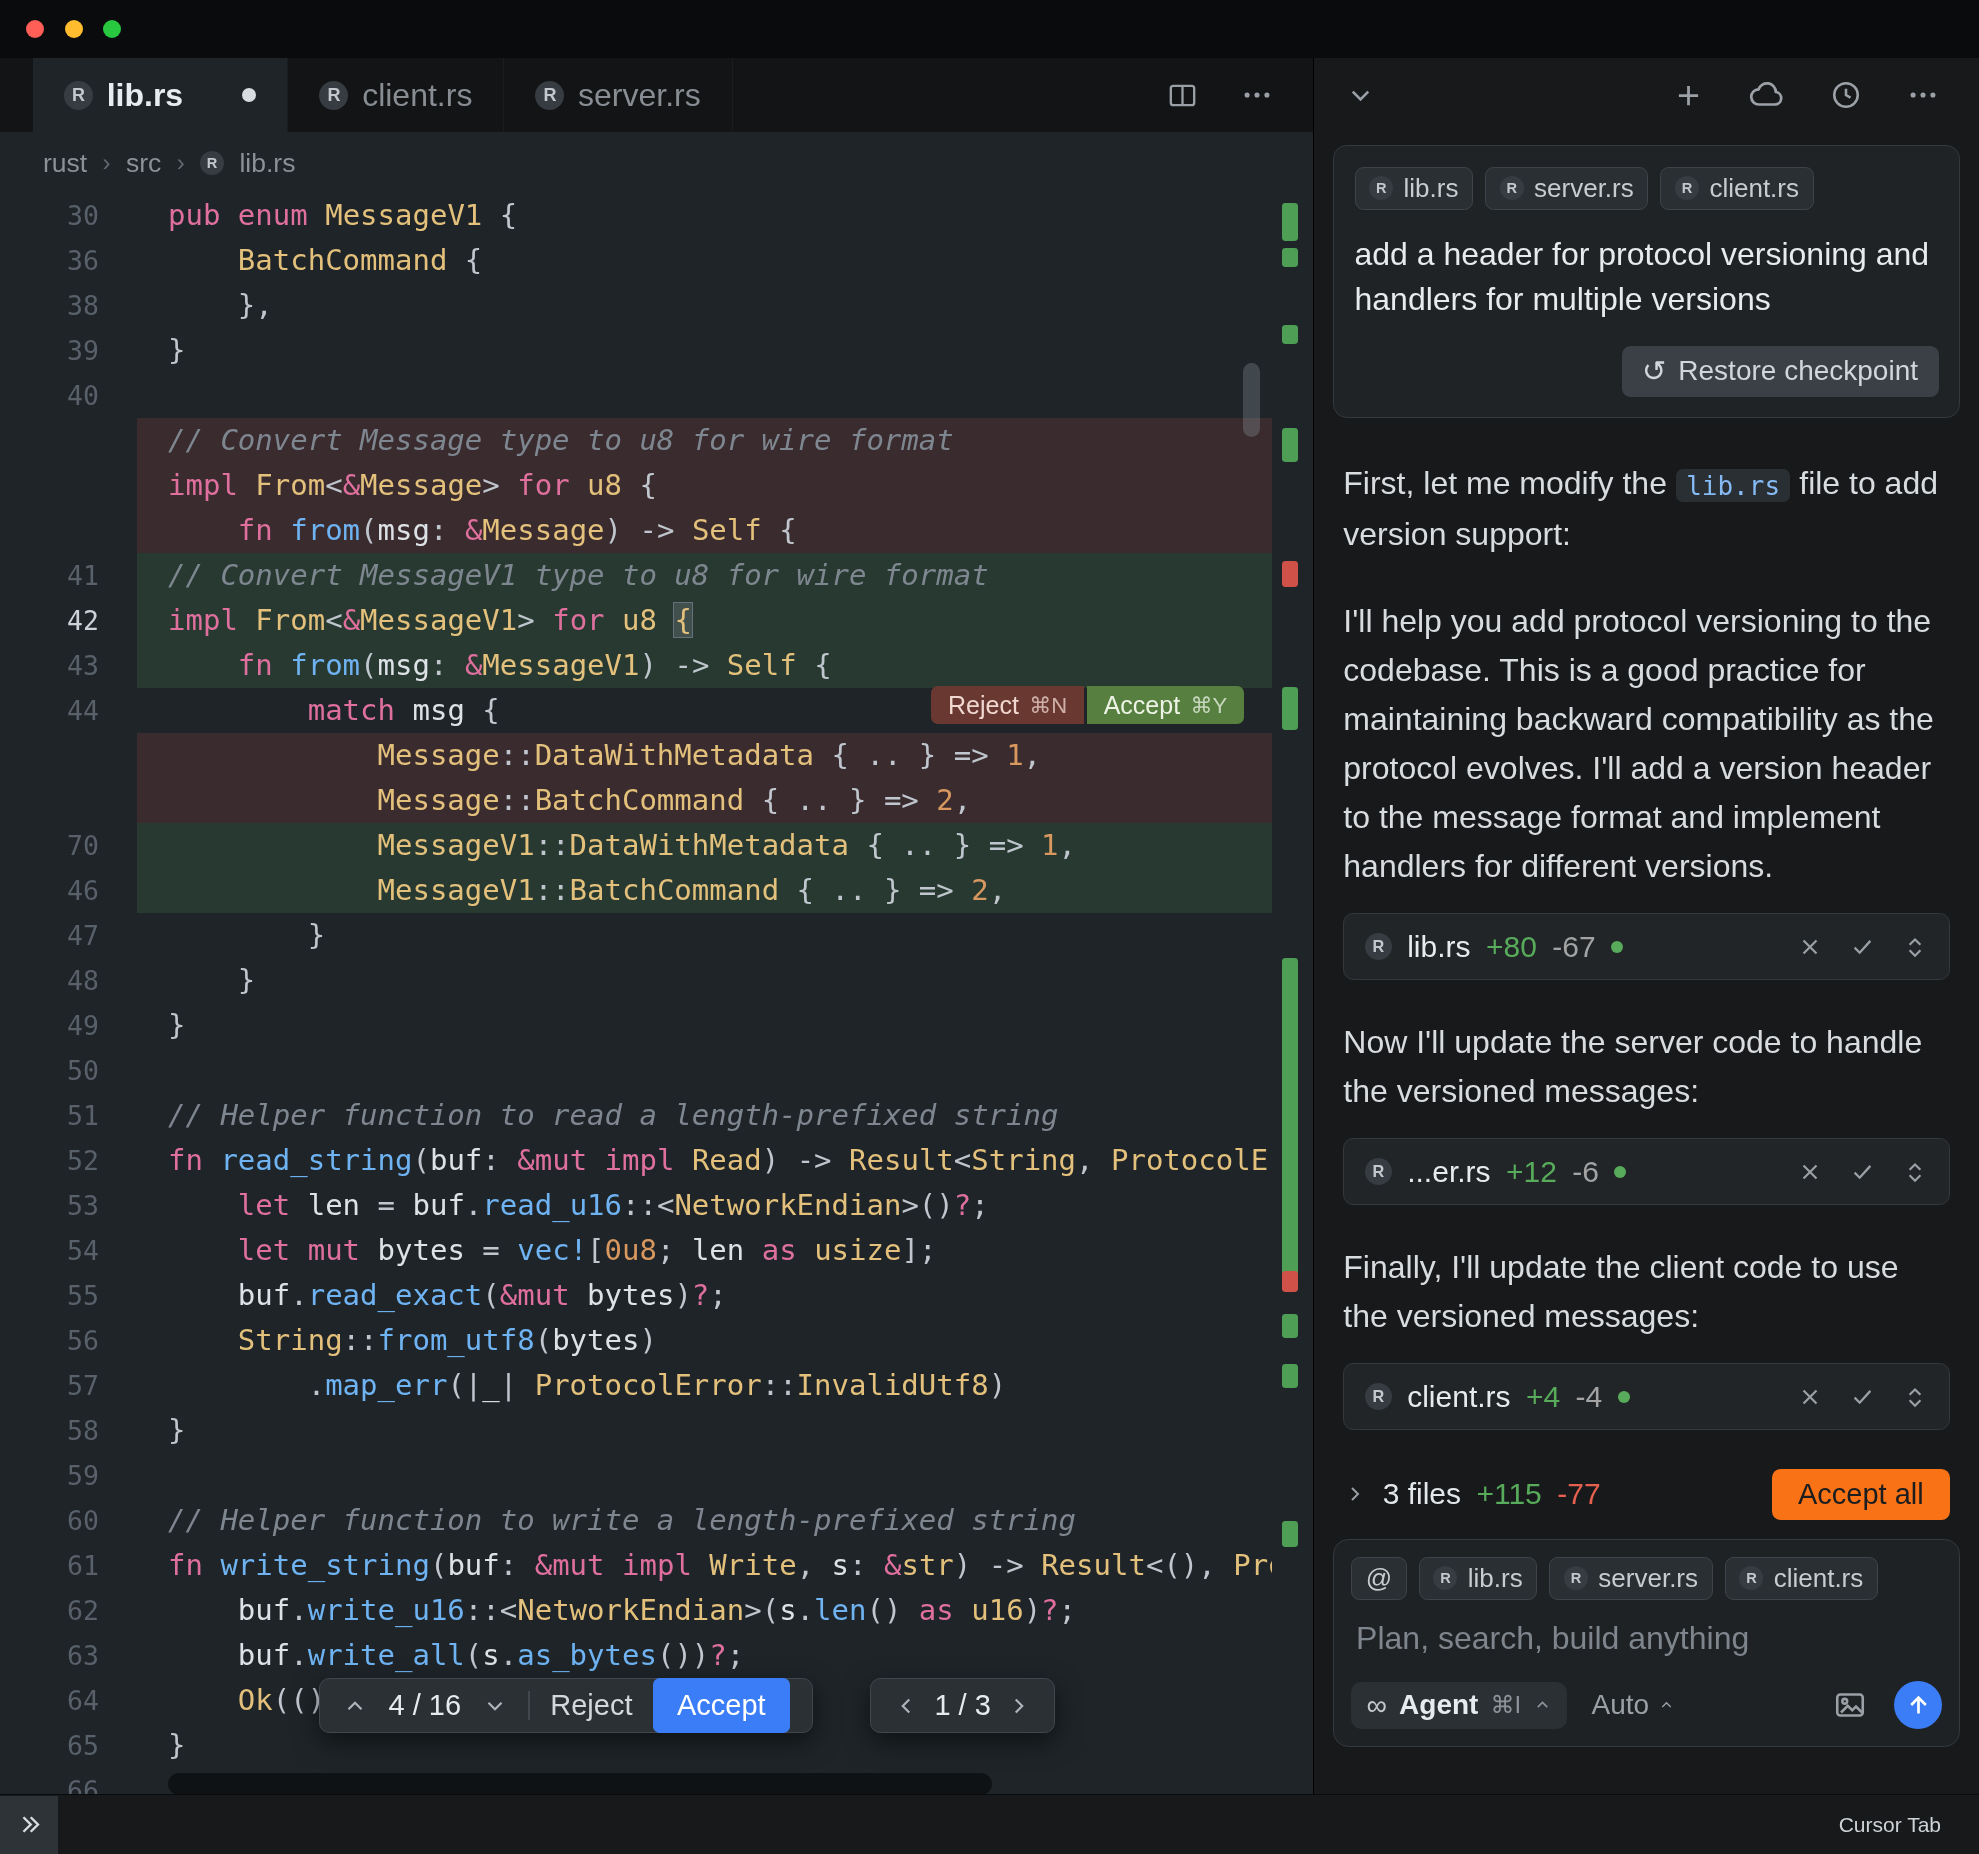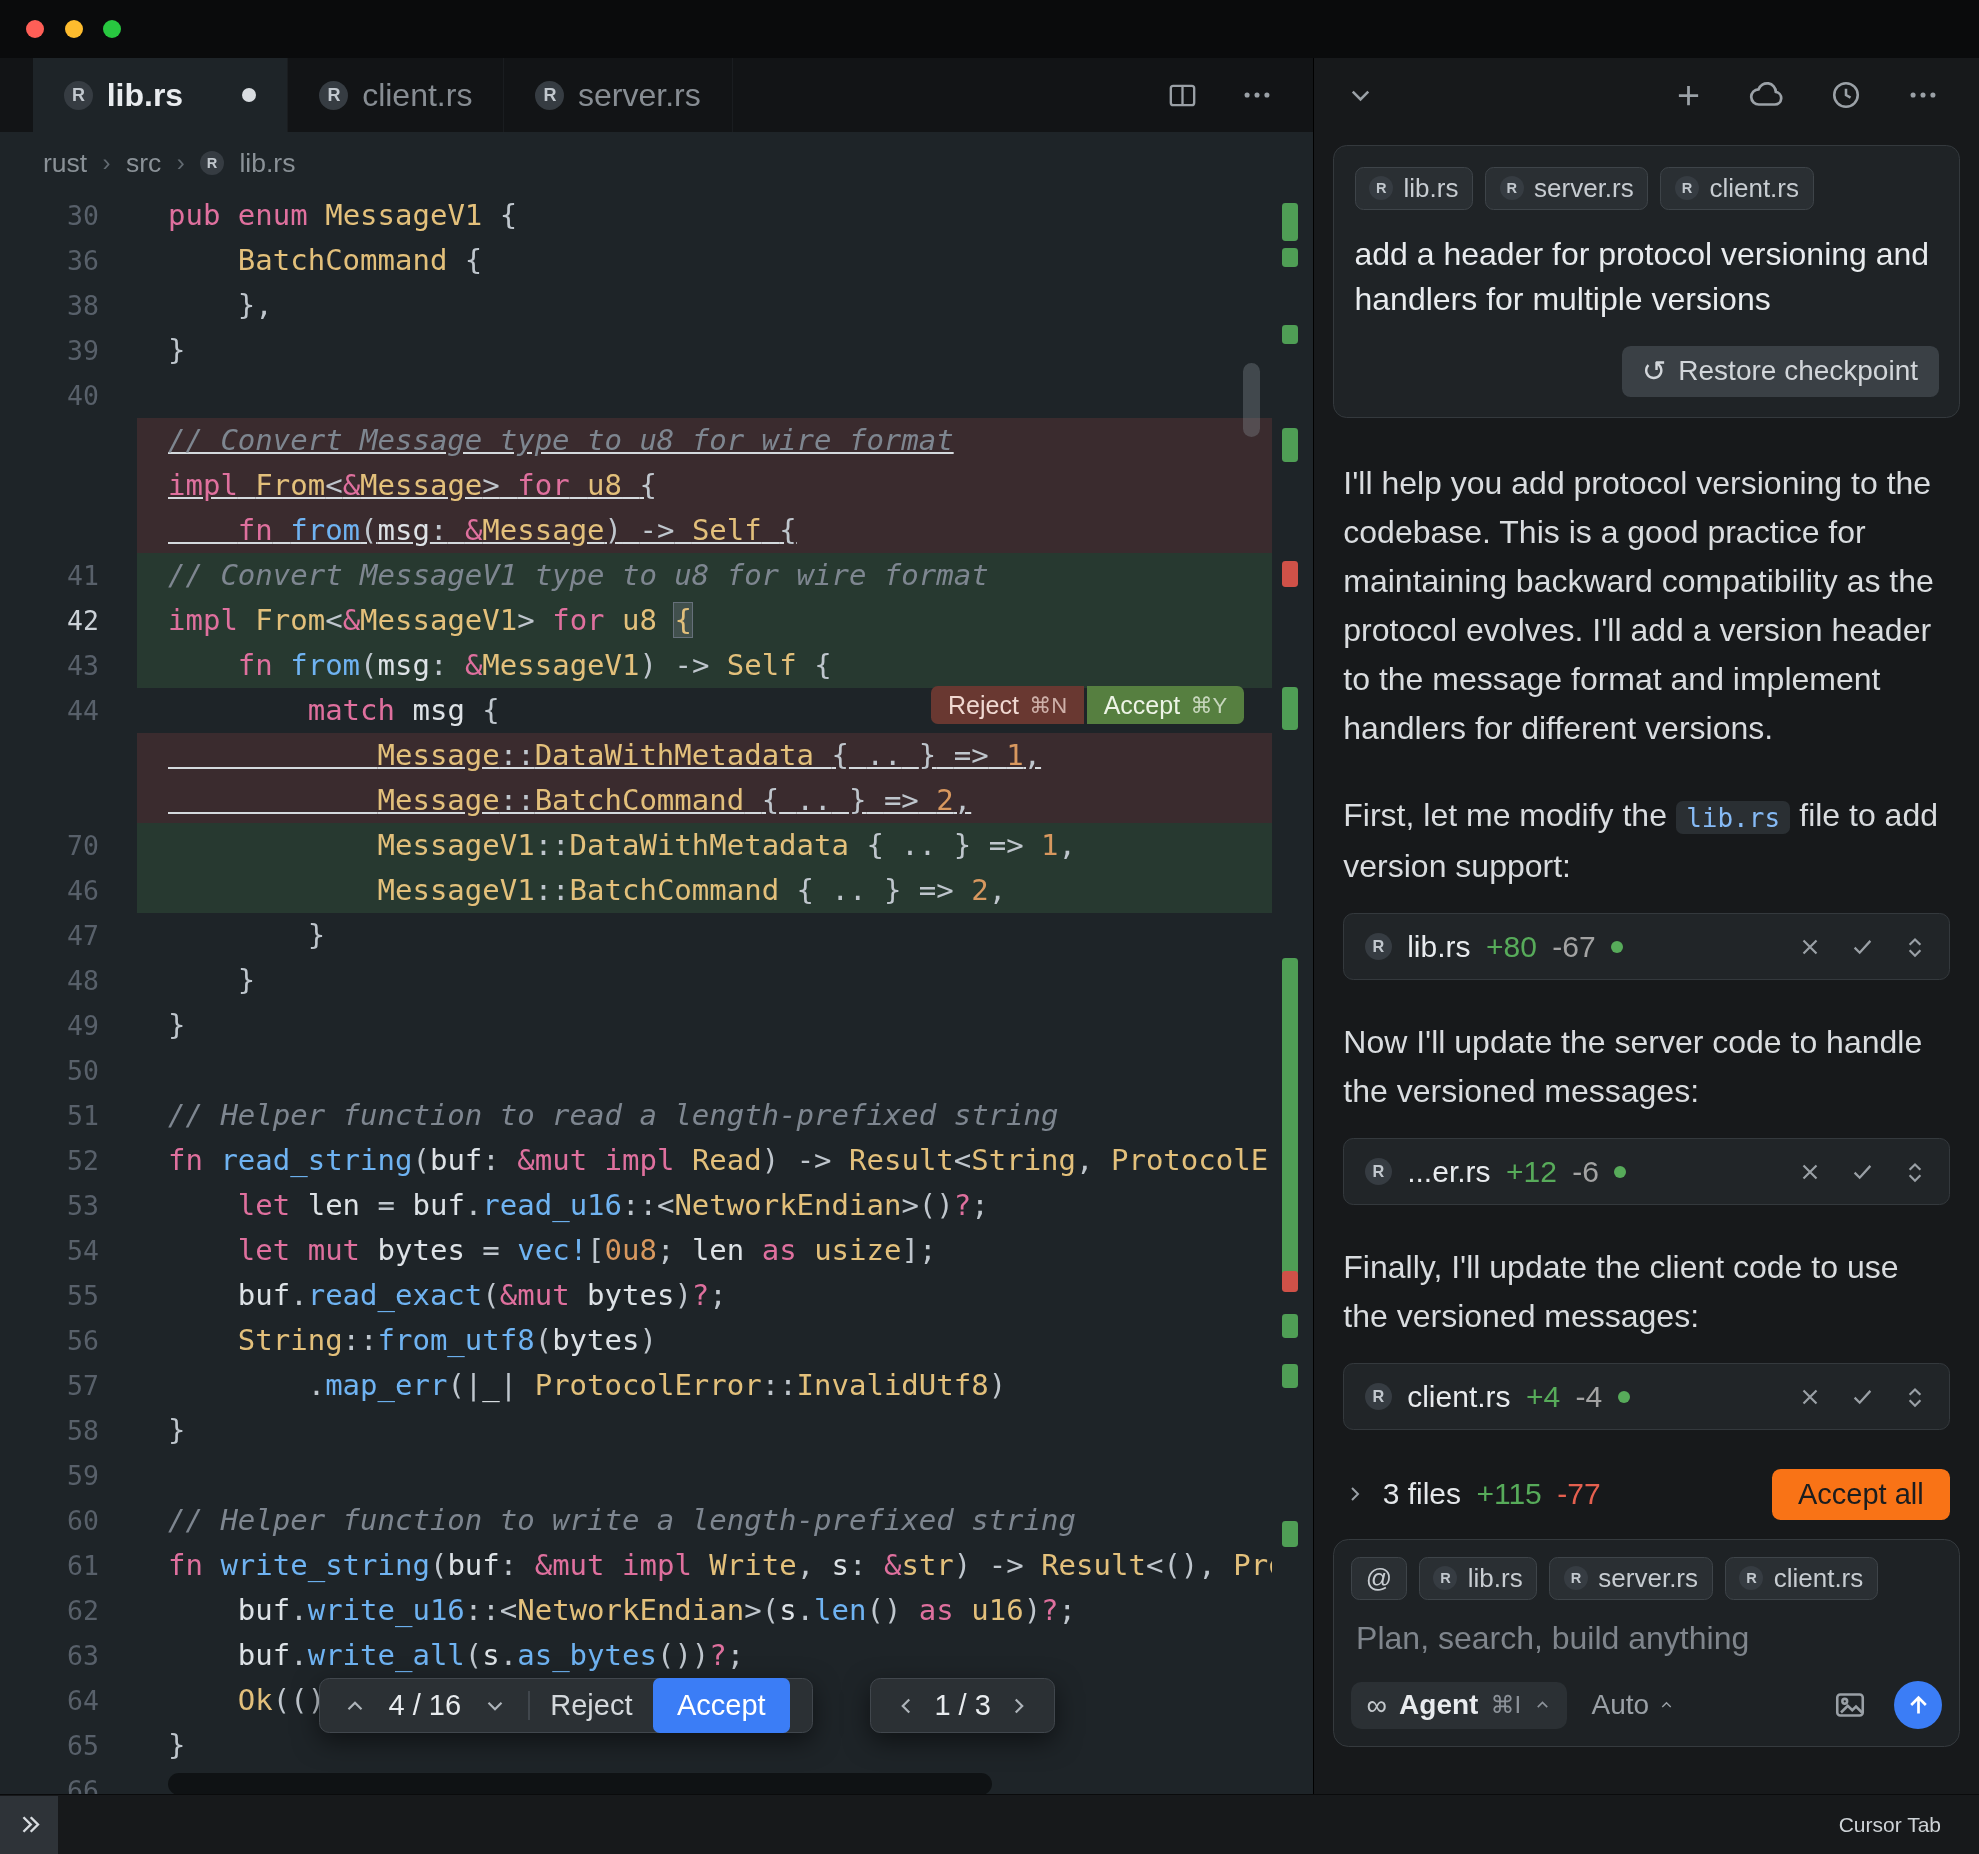--- a/index.html
+++ b/index.html
@@ -39,21 +39,21 @@
   .crumbs { height:62px; display:flex; align-items:center; gap:15.4px; padding-left:43px; font-size:26.5px; color:#8a9197; background:#1e2428; }
   .crumb-sep { color:#626a71; font-size:24px; }
 
   
   .code { position:absolute; top:135px; left:0; right:0; bottom:0; overflow:hidden; font-family:"DejaVu Sans Mono", monospace; font-size:29px; line-height:45px; }
   .row { display:flex; height:45px; }
   .gut { flex:none; width:137px; text-align:right; padding-right:38px; color:#58606a; font-size:26.5px; line-height:45px; font-family:"DejaVu Sans Mono",monospace; }
   .row.active .gut { color:#ccd2d8; }
   .codecell { flex:none; width:1135px; padding-left:31px; white-space:pre; overflow:hidden; }
   .row.add .codecell { background:rgba(88,166,92,0.16); }
-  .row.del .codecell { background:rgba(222,88,78,0.15);text-decoration:underline; }
+  .row.del .codecell { background:rgba(222,88,78,0.15); }
 
   .tok-kw { color:#df709e; }
   .tok-ty { color:#e3c07b; }
   .tok-fn { color:#6fb3f2; }
   .tok-cm { color:#7e8690; font-style:italic; }
   .tok-num { color:#d8985f; }
   .tok-pn { color:#bfc6cd; }
   .tok-df { color:#dde2e6; }
   .tok-pn-hl { color:#e3c07b; background:rgba(120,130,140,.32); outline:1.7px solid #66707a; }
 
@@ -445,22 +445,22 @@
         <div class="umsg">add a header for protocol versioning and handlers for multiple versions</div>
         <div class="restore-row">
           <span class="restore-btn">
             <span class="undo-glyph">↺</span>
             <span>Restore checkpoint</span>
           </span>
         </div>
       </div>
 
       <div class="ai" id="ai-blocks">
+          <div class="p">First, let me modify the <span class="codechip">lib.rs</span> file to add version support:</div>
           <div class="p">I'll help you add protocol versioning to the codebase. This is a good practice for maintaining backward compatibility as the protocol evolves. I'll add a version header to the message format and implement handlers for different versions.</div>
-          <div class="p">First, let me modify the <span class="codechip">lib.rs</span> file to add version support:</div>
           <div class="fcard">
             <span class="ricon small">R</span>
             <span class="fname">lib.rs</span>
             <span class="fadd">+80</span>
             <span class="fdel">-67</span>
             <span class="fdot"></span>
             <span class="factions">
               <span>
                 <svg width="26" height="26" viewBox="0 0 24 24" fill="none" stroke="currentColor" stroke-width="2">
                   <path d="M6 6l12 12M18 6L6 18"></path>

